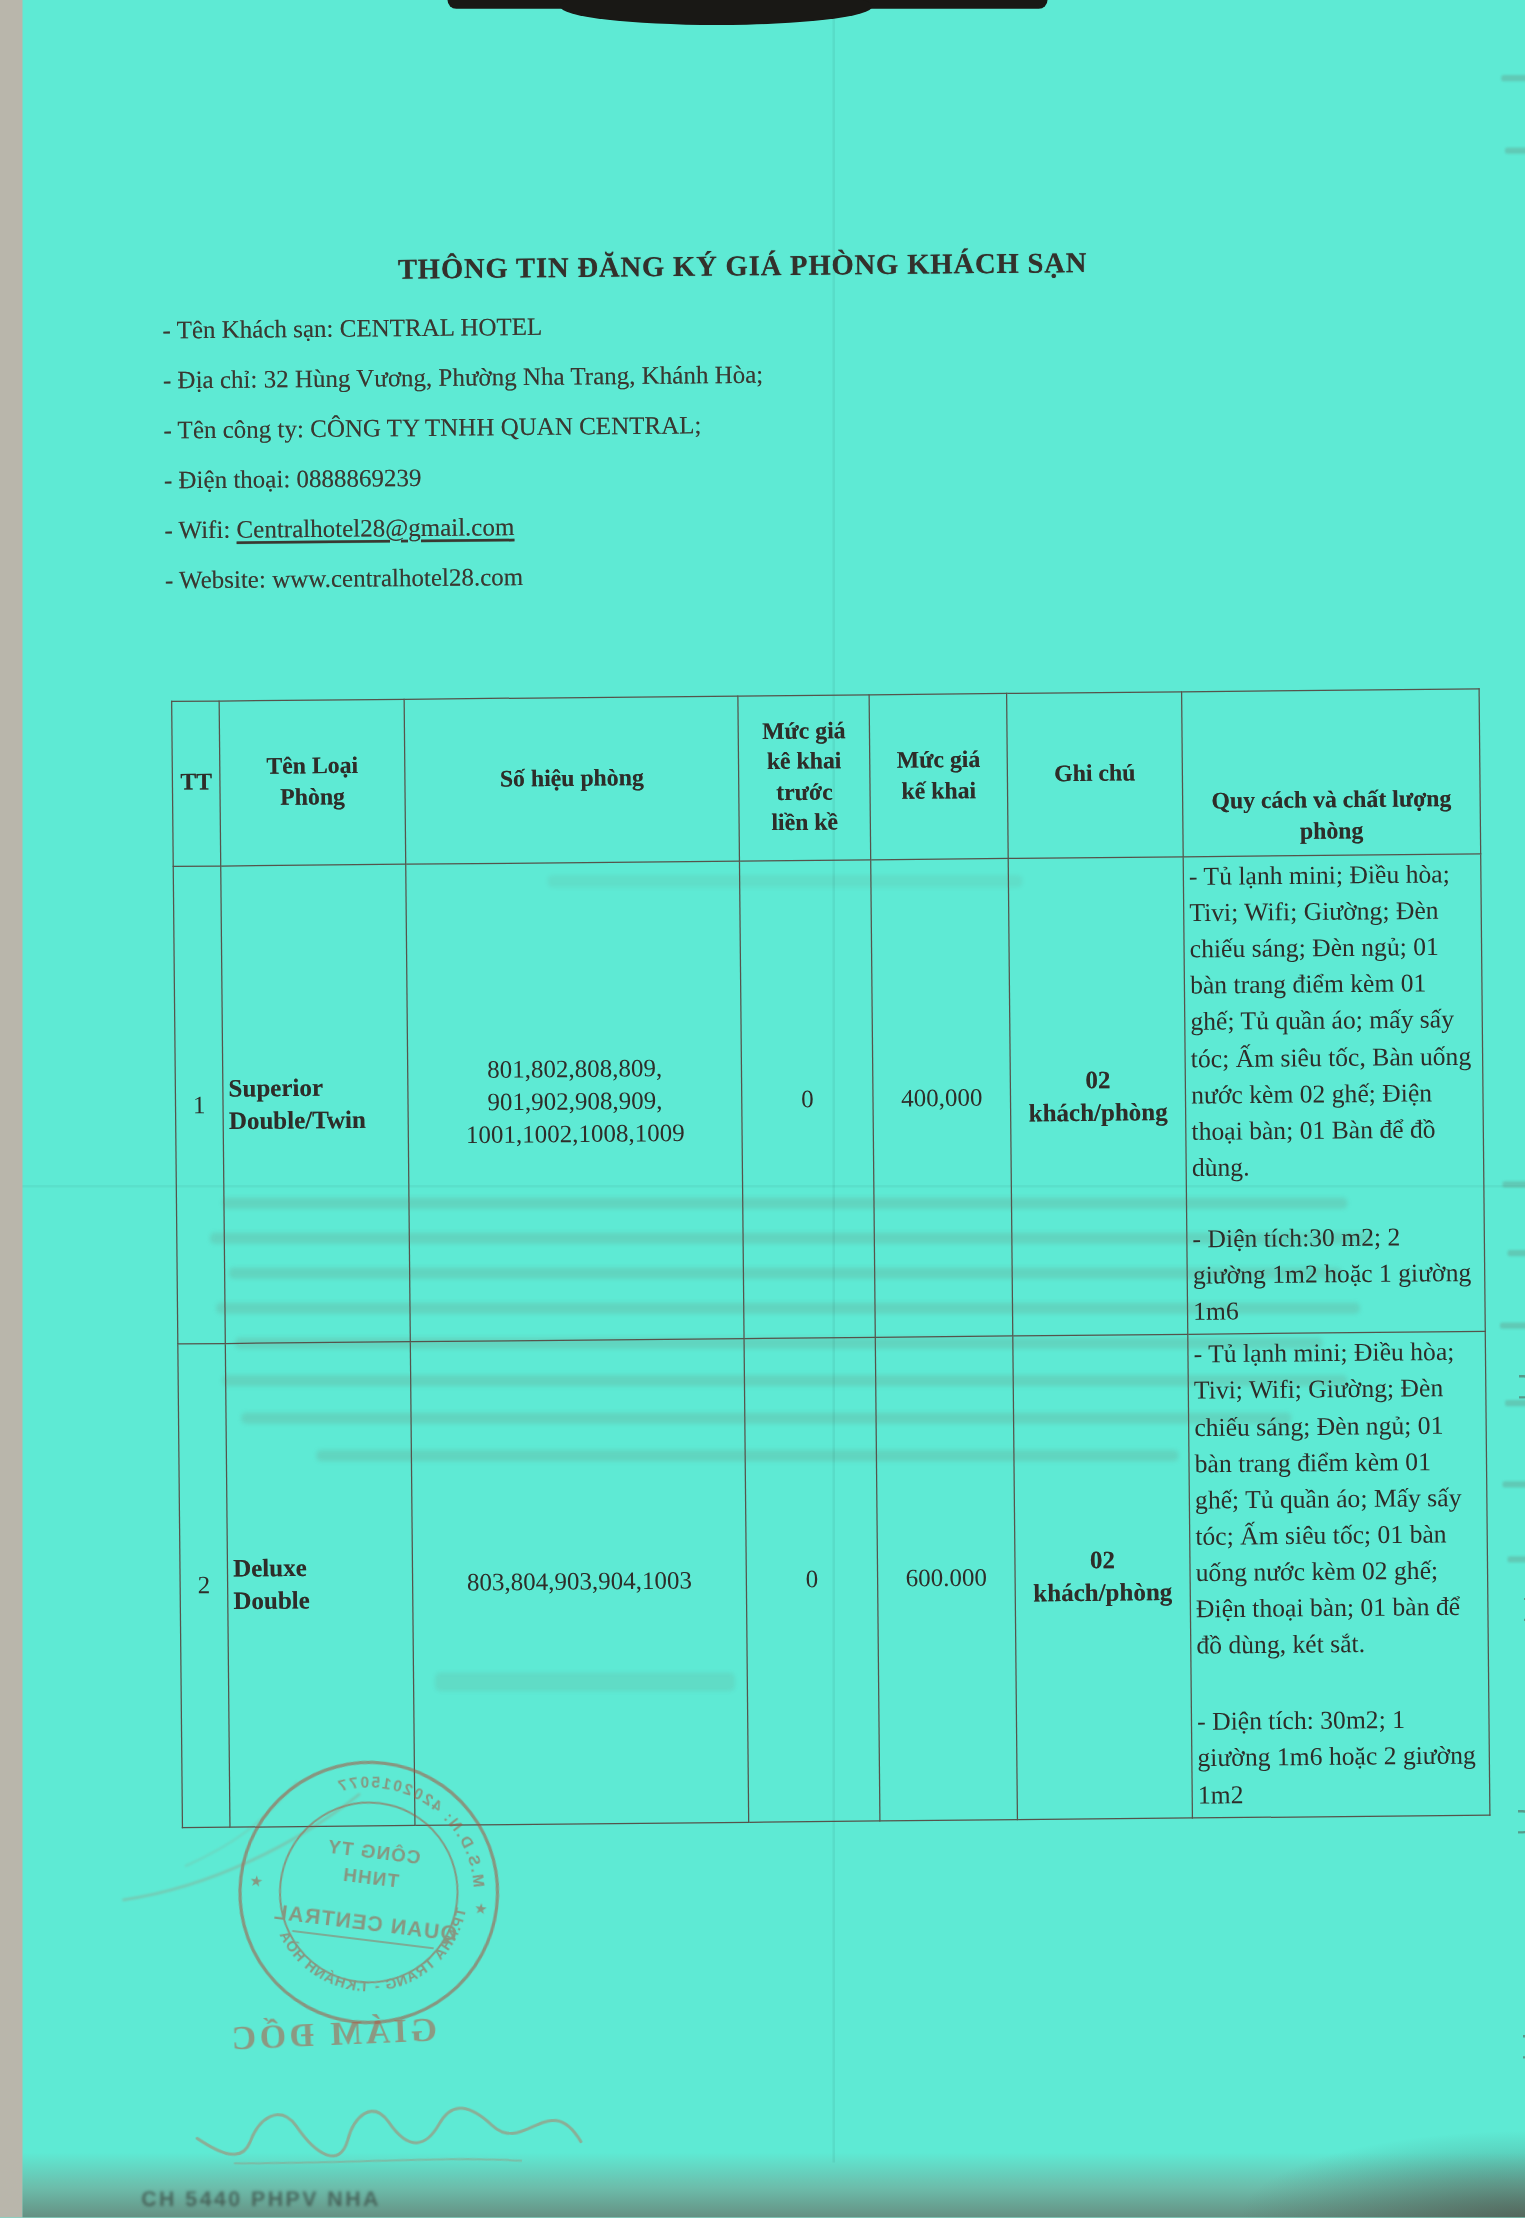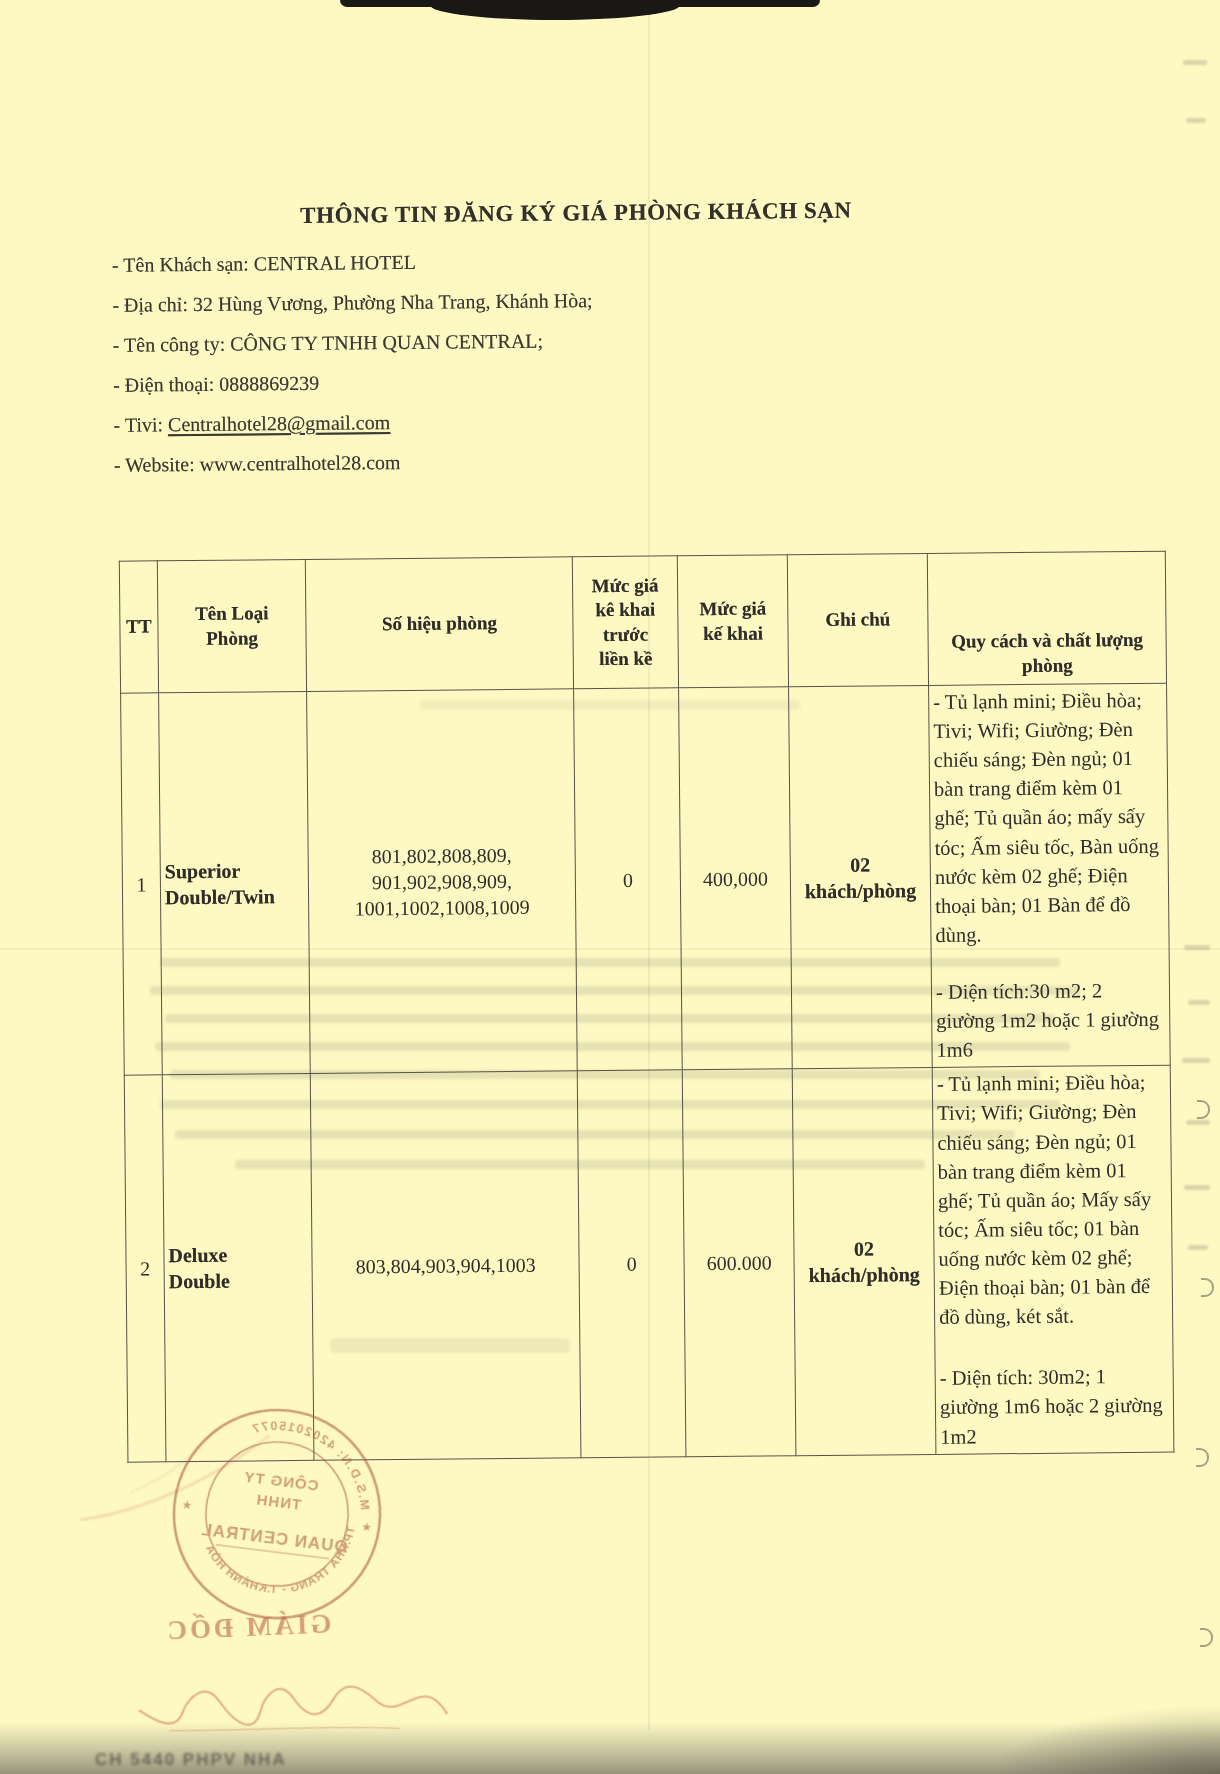--- a/index.html
+++ b/index.html
@@ -6,21 +6,22 @@
   body{
     width:1220px;height:1774px;position:relative;overflow:hidden;
     font-family:"Liberation Serif", serif;
     background:#b9b6ab;
   }
   .sheet{
     position:absolute;inset:0;
     background:
       linear-gradient(to right, rgba(255,255,255,.30), rgba(255,255,255,0) 45%, rgba(120,115,105,.10) 88%, rgba(110,106,96,.20) 100%),
       linear-gradient(to bottom, #f0edе0 0%, #efecdf 8%, #e9e5d7 35%, #e6e2d3 72%, #e1ddce 100%);
-    background-color:#fef9c3;
+    background-color:#5eead4;
+    margin-left:18px;
   }
   
   .crease-v{position:absolute;top:0;width:2px;height:1730px;background:rgba(0,0,0,.055);z-index:1;}
   .crease-h{position:absolute;left:0;width:100%;height:2px;background:rgba(0,0,0,.04);z-index:1;}
   .scanner-blob{position:absolute;background:#191815;z-index:6;filter:blur(.6px);}
   .bleed{position:absolute;background:rgba(110,104,88,.16);filter:blur(1.8px);border-radius:4px;z-index:1;}
   .margin-mark{position:absolute;width:11px;height:15px;border:2.5px solid rgba(80,74,64,.5);border-left:none;border-radius:0 9px 9px 0;filter:blur(.5px);z-index:3;}
   .margin-dash{position:absolute;background:rgba(105,99,86,.24);filter:blur(1px);border-radius:2px;z-index:3;}
   .bottom-edge{
     position:absolute;left:0;bottom:0;width:100%;height:52px;z-index:4;
@@ -89,21 +90,21 @@
   <div class="crease-h" style="top:948px;"></div>
 
   <div class="content">
     <h1 class="title">THÔNG TIN ĐĂNG KÝ GIÁ PHÒNG KHÁCH SẠN</h1>
 
     <div class="info">
       <div class="info-line">- Tên Khách sạn: CENTRAL HOTEL</div>
       <div class="info-line">- Địa chỉ: 32 Hùng Vương, Phường Nha Trang, Khánh Hòa;</div>
       <div class="info-line">- Tên công ty: CÔNG TY TNHH QUAN CENTRAL;</div>
       <div class="info-line">- Điện thoại: 0888869239</div>
-      <div class="info-line"><span>- Tivi: </span><span class="email-link">Centralhotel28@gmail.com</span></div>
+      <div class="info-line"><span>- Wifi: </span><span class="email-link">Centralhotel28@gmail.com</span></div>
       <div class="info-line">- Website: www.centralhotel28.com</div>
     </div>
 
     <table class="price-table">
       <colgroup>
         <col style="width:38px">
           <col style="width:148px">
           <col style="width:267px">
         <col style="width:105px">
           <col style="width:110px">

